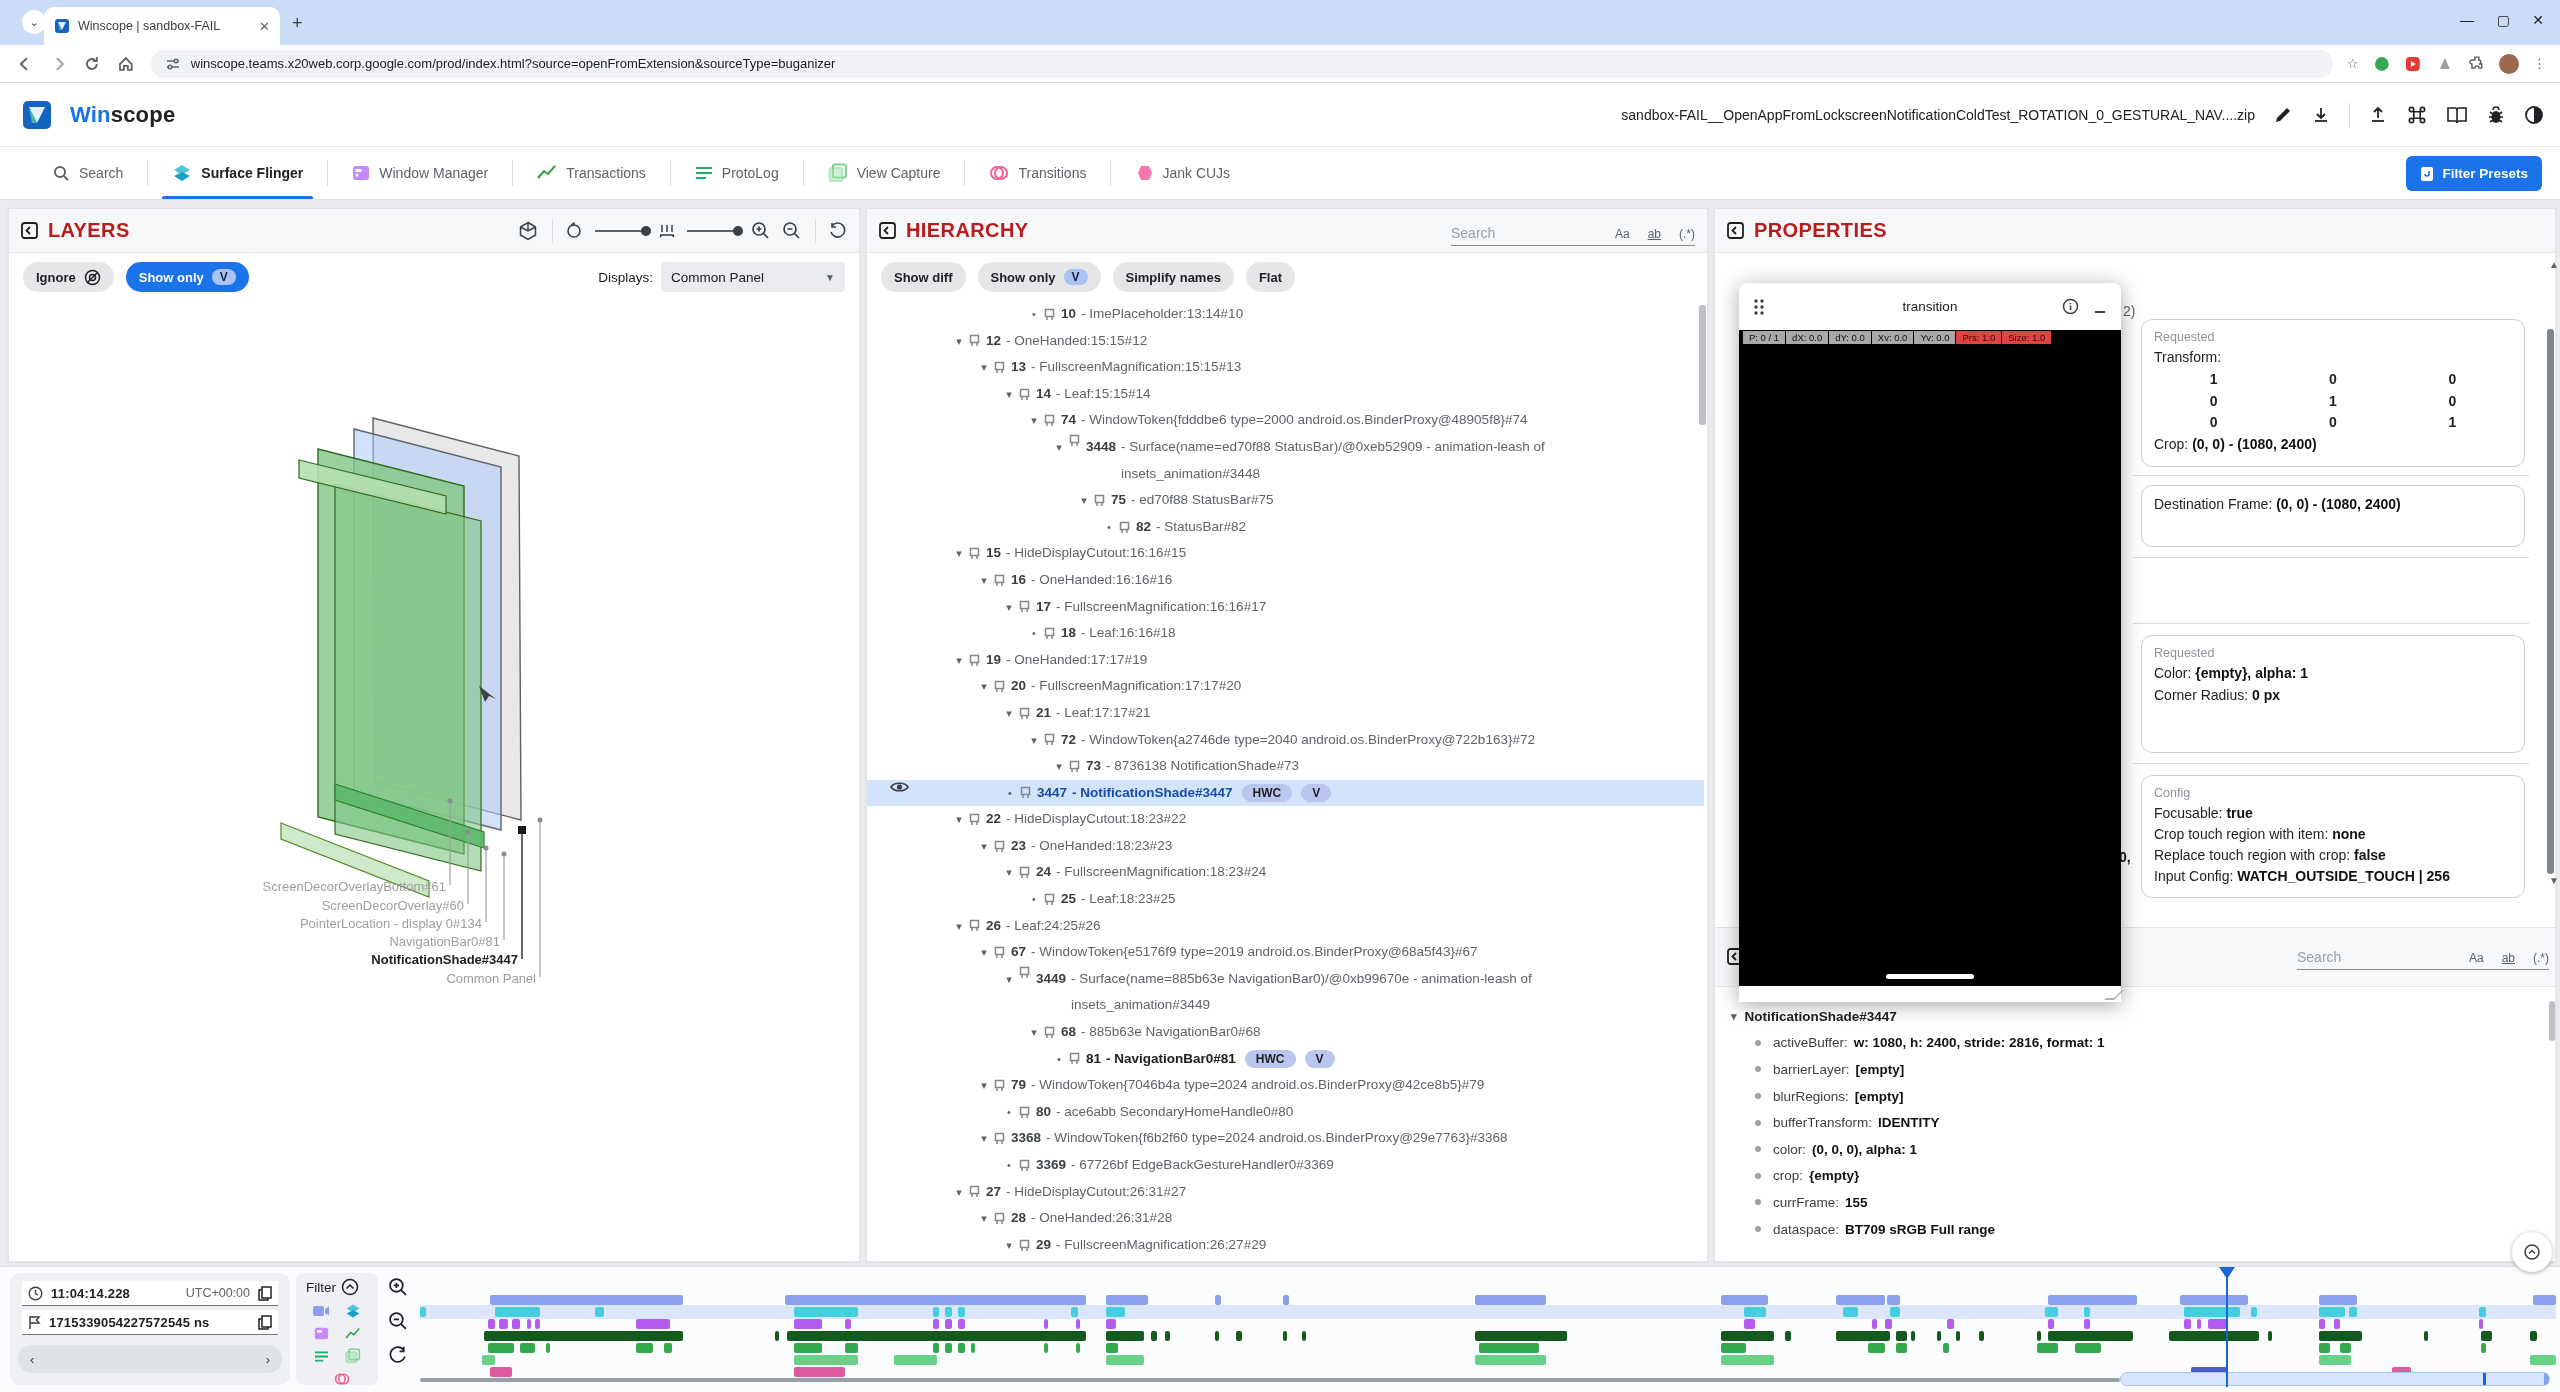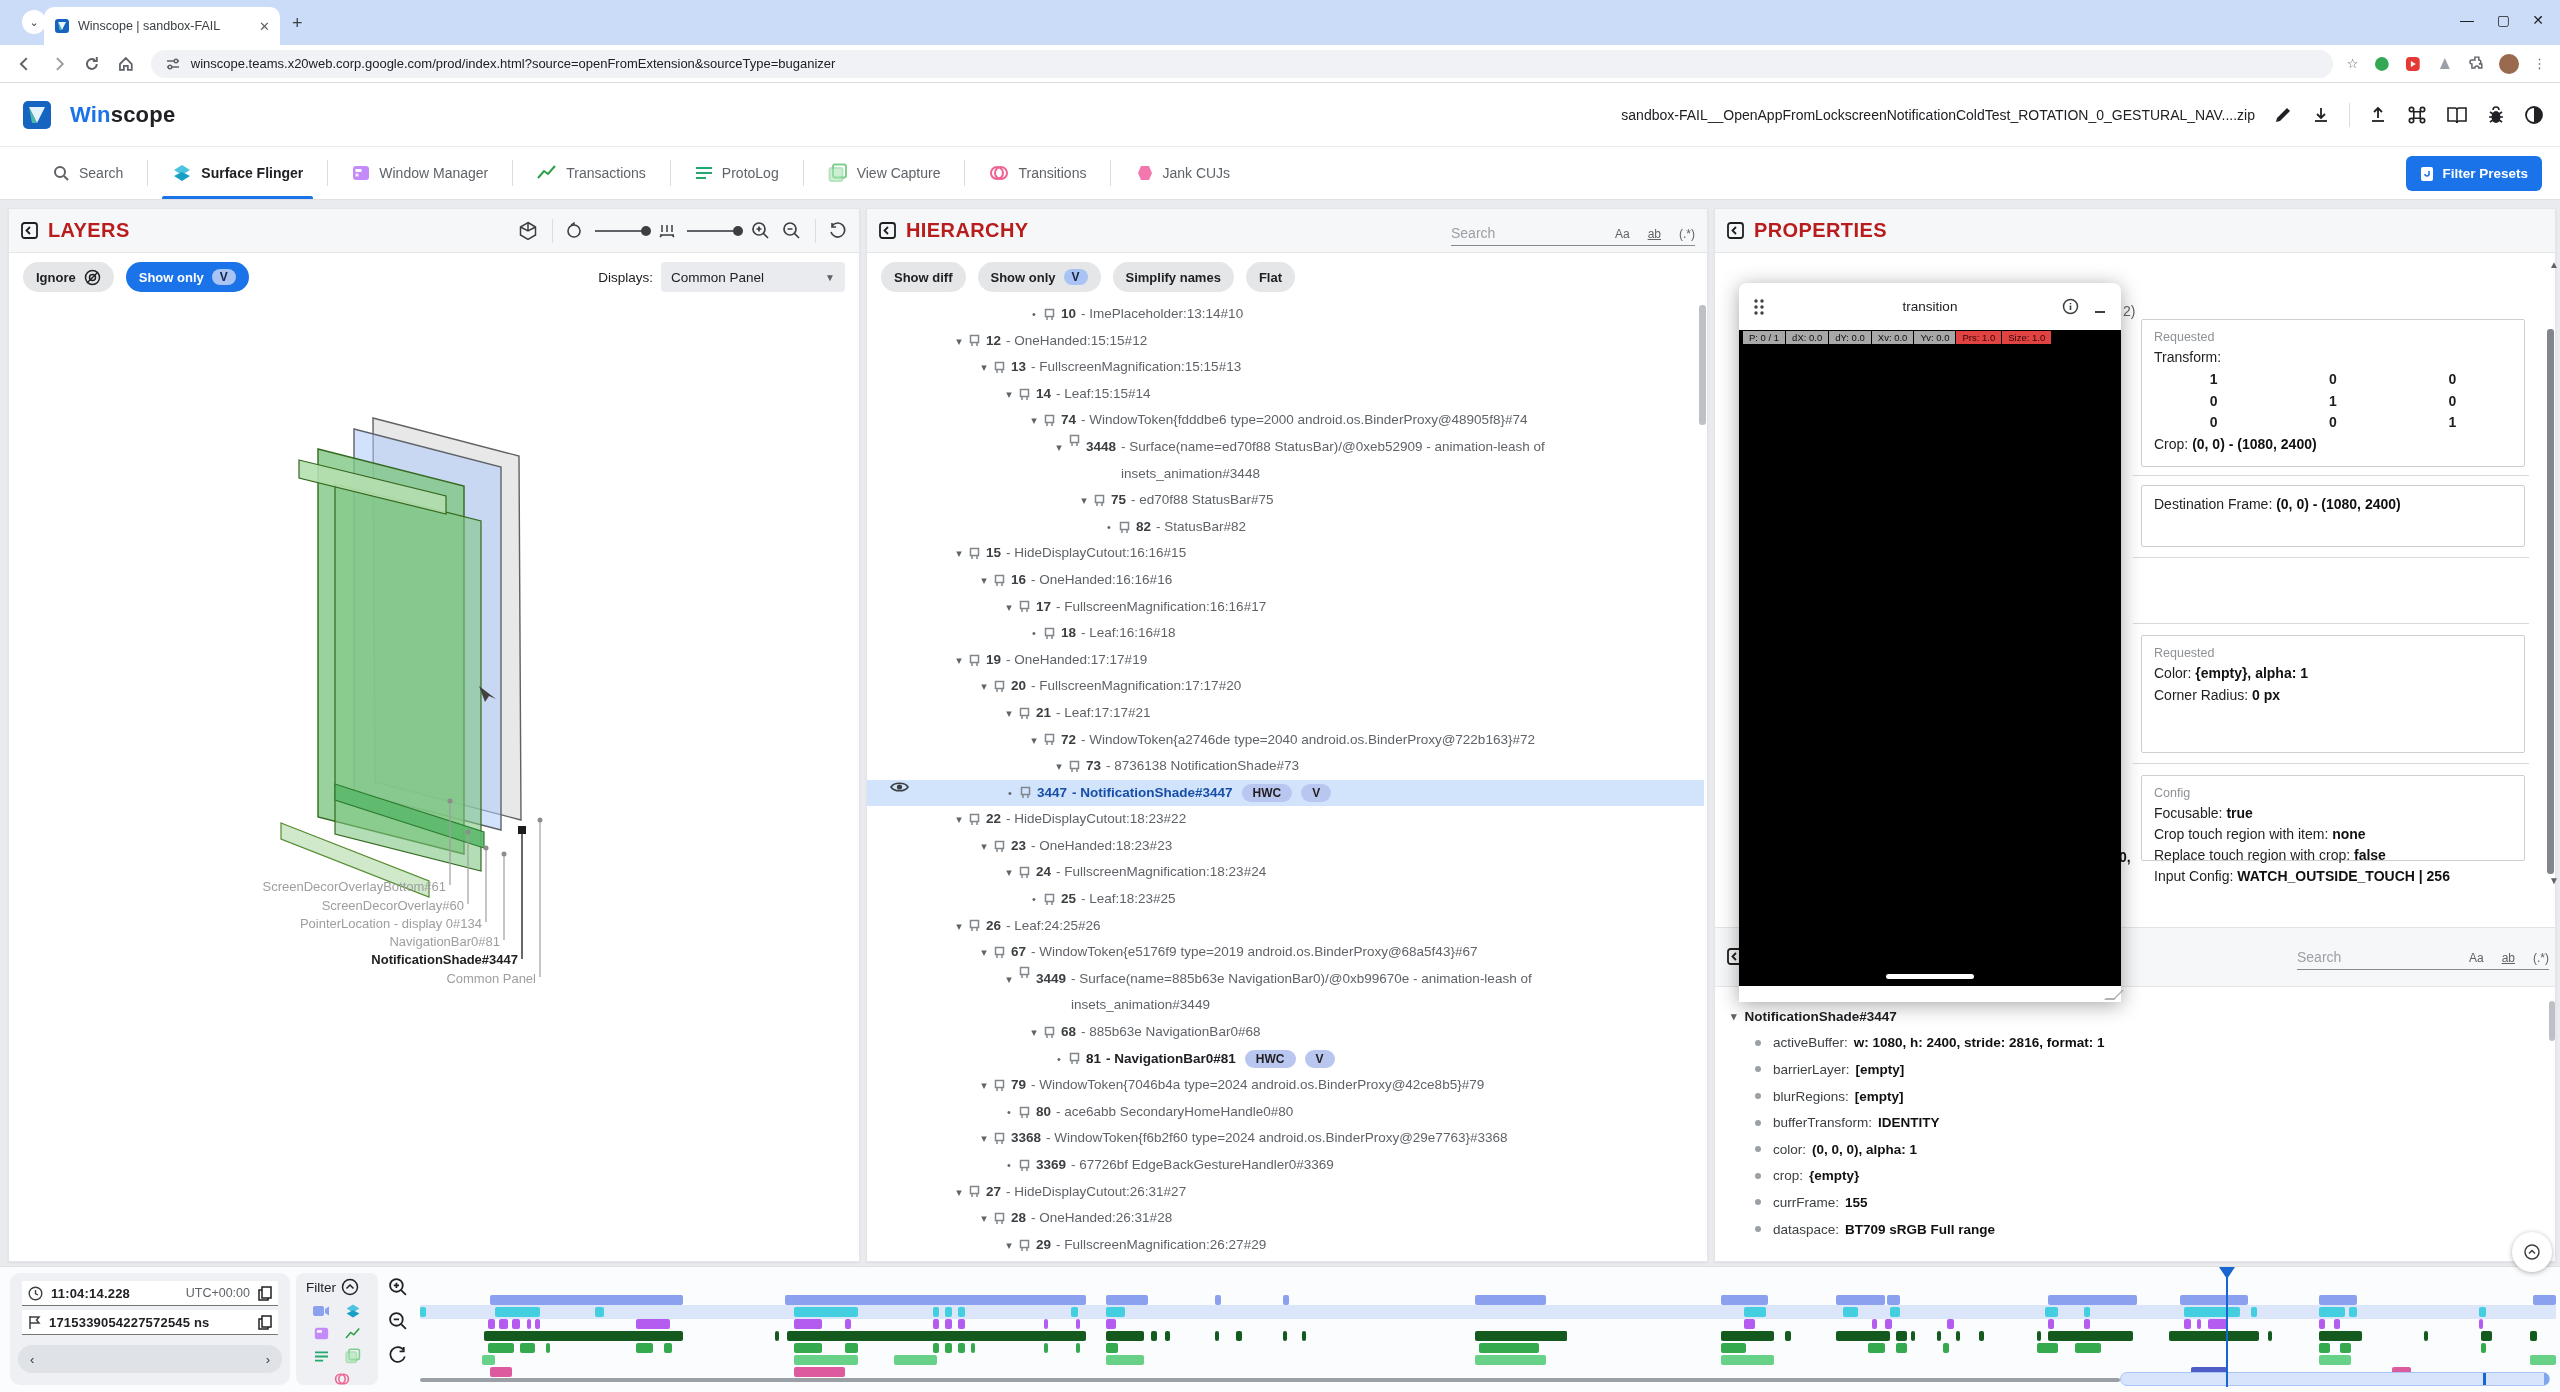--- a/index.html
+++ b/index.html
@@ -72,21 +72,21 @@
 .hrow.strong .num,.hrow.strong .txt{color:#202124;font-weight:700}
 .hrow.strong .txt{font-weight:600}
 .hrow.selected{background:#d2e3fc;margin-left:-74px;padding-left:74px}
 .hrow.selected .num,.hrow.selected .txt{color:#174ea6;font-weight:700}
 .hrow.wrap{height:53.2px;line-height:26.6px;white-space:normal;align-items:flex-start}
 .hrow.wrap .txt{display:inline-block;max-width:560px}
 .badge{background:#b9c6f0;color:#1f1f1f;border-radius:11px;padding:2px 11px;font-size:12px;font-weight:600;margin-left:9px}
 #eyesel{position:absolute;left:890px;top:780px;color:#3c4043;z-index:3}
 .scrollthumb{position:absolute;background:#bdc1c6;border-radius:3px}
 
-.pbox{position:absolute;left:426px;width:384px;border:1px solid #cdd0d3;border-radius:2px;padding:8px 12px;font-size:14px;color:#1f1f1f;line-height:1.55}
+.pbox{position:absolute;left:426px;width:384px;border:1px solid #cdd0d3;border-radius:11px;padding:8px 12px;font-size:14px;color:#1f1f1f;line-height:1.55}
 .pbox .glabel{color:#8d9297;font-size:12.5px}
 .pbox b{color:#111}
 .pdiv{position:absolute;left:418px;width:396px;height:1px;background:#d8dadd}
 .matrix .mrow{display:grid;grid-template-columns:1fr 1fr 1fr;text-align:center;font-weight:700}
 .frag{position:absolute;font-size:14px;color:#5f6368}
 #psub{position:absolute;left:0;top:718px;width:100%;height:60px;background:#f6f7f8;border-top:1px solid #e3e3e3;border-bottom:1px solid #e6e6e6}
 #psub .searchbox{position:absolute;left:582px;top:12px;width:252px}
 #plist{position:absolute;left:0;top:788px;right:0;bottom:0;overflow:hidden;padding:6px 0 0 16px;font-size:13.5px}
 .prow{height:26.6px;display:flex;align-items:center;white-space:nowrap}
 .prow .bullet{width:6px;height:6px;border-radius:50%;background:#9aa0a6;margin:0 12px 0 24px;flex:none}
@@ -829,21 +829,21 @@
     </div>
     <div class="pdiv" style="top:348px"></div>
     <div class="pdiv" style="top:414px"></div>
     <div class="pbox" style="top:426px;height:118px">
       <div class="glabel">Requested</div>
       <div><span>Color: </span><b>{empty}, alpha: 1</b></div>
       <div><span>Corner Radius: </span><b>0 px</b></div>
     </div>
     <div class="pdiv" style="top:554px"></div>
     <span class="frag" style="left:404px;top:640px;font-weight:700;color:#111">0,</span>
-    <div class="pbox" style="top:566px;height:86px;line-height:1.5">
+    <div class="pbox" style="top:566px;height:123px;line-height:1.5">
       <div class="glabel">Config</div>
       <div>
 
       <div><span>Focusable: </span><b>true</b></div>
           <div><span>Crop touch region with item: </span><b>none</b></div>
           <div><span>Replace touch region with crop: </span><b>false</b></div>
           <div><span>Input Config: </span><b>WATCH_OUTSIDE_TOUCH | 256</b></div>
         </div>
     </div>
     <span style="position:absolute;left:834px;top:50px;color:#5f6368;font-size:10px">▲</span>

